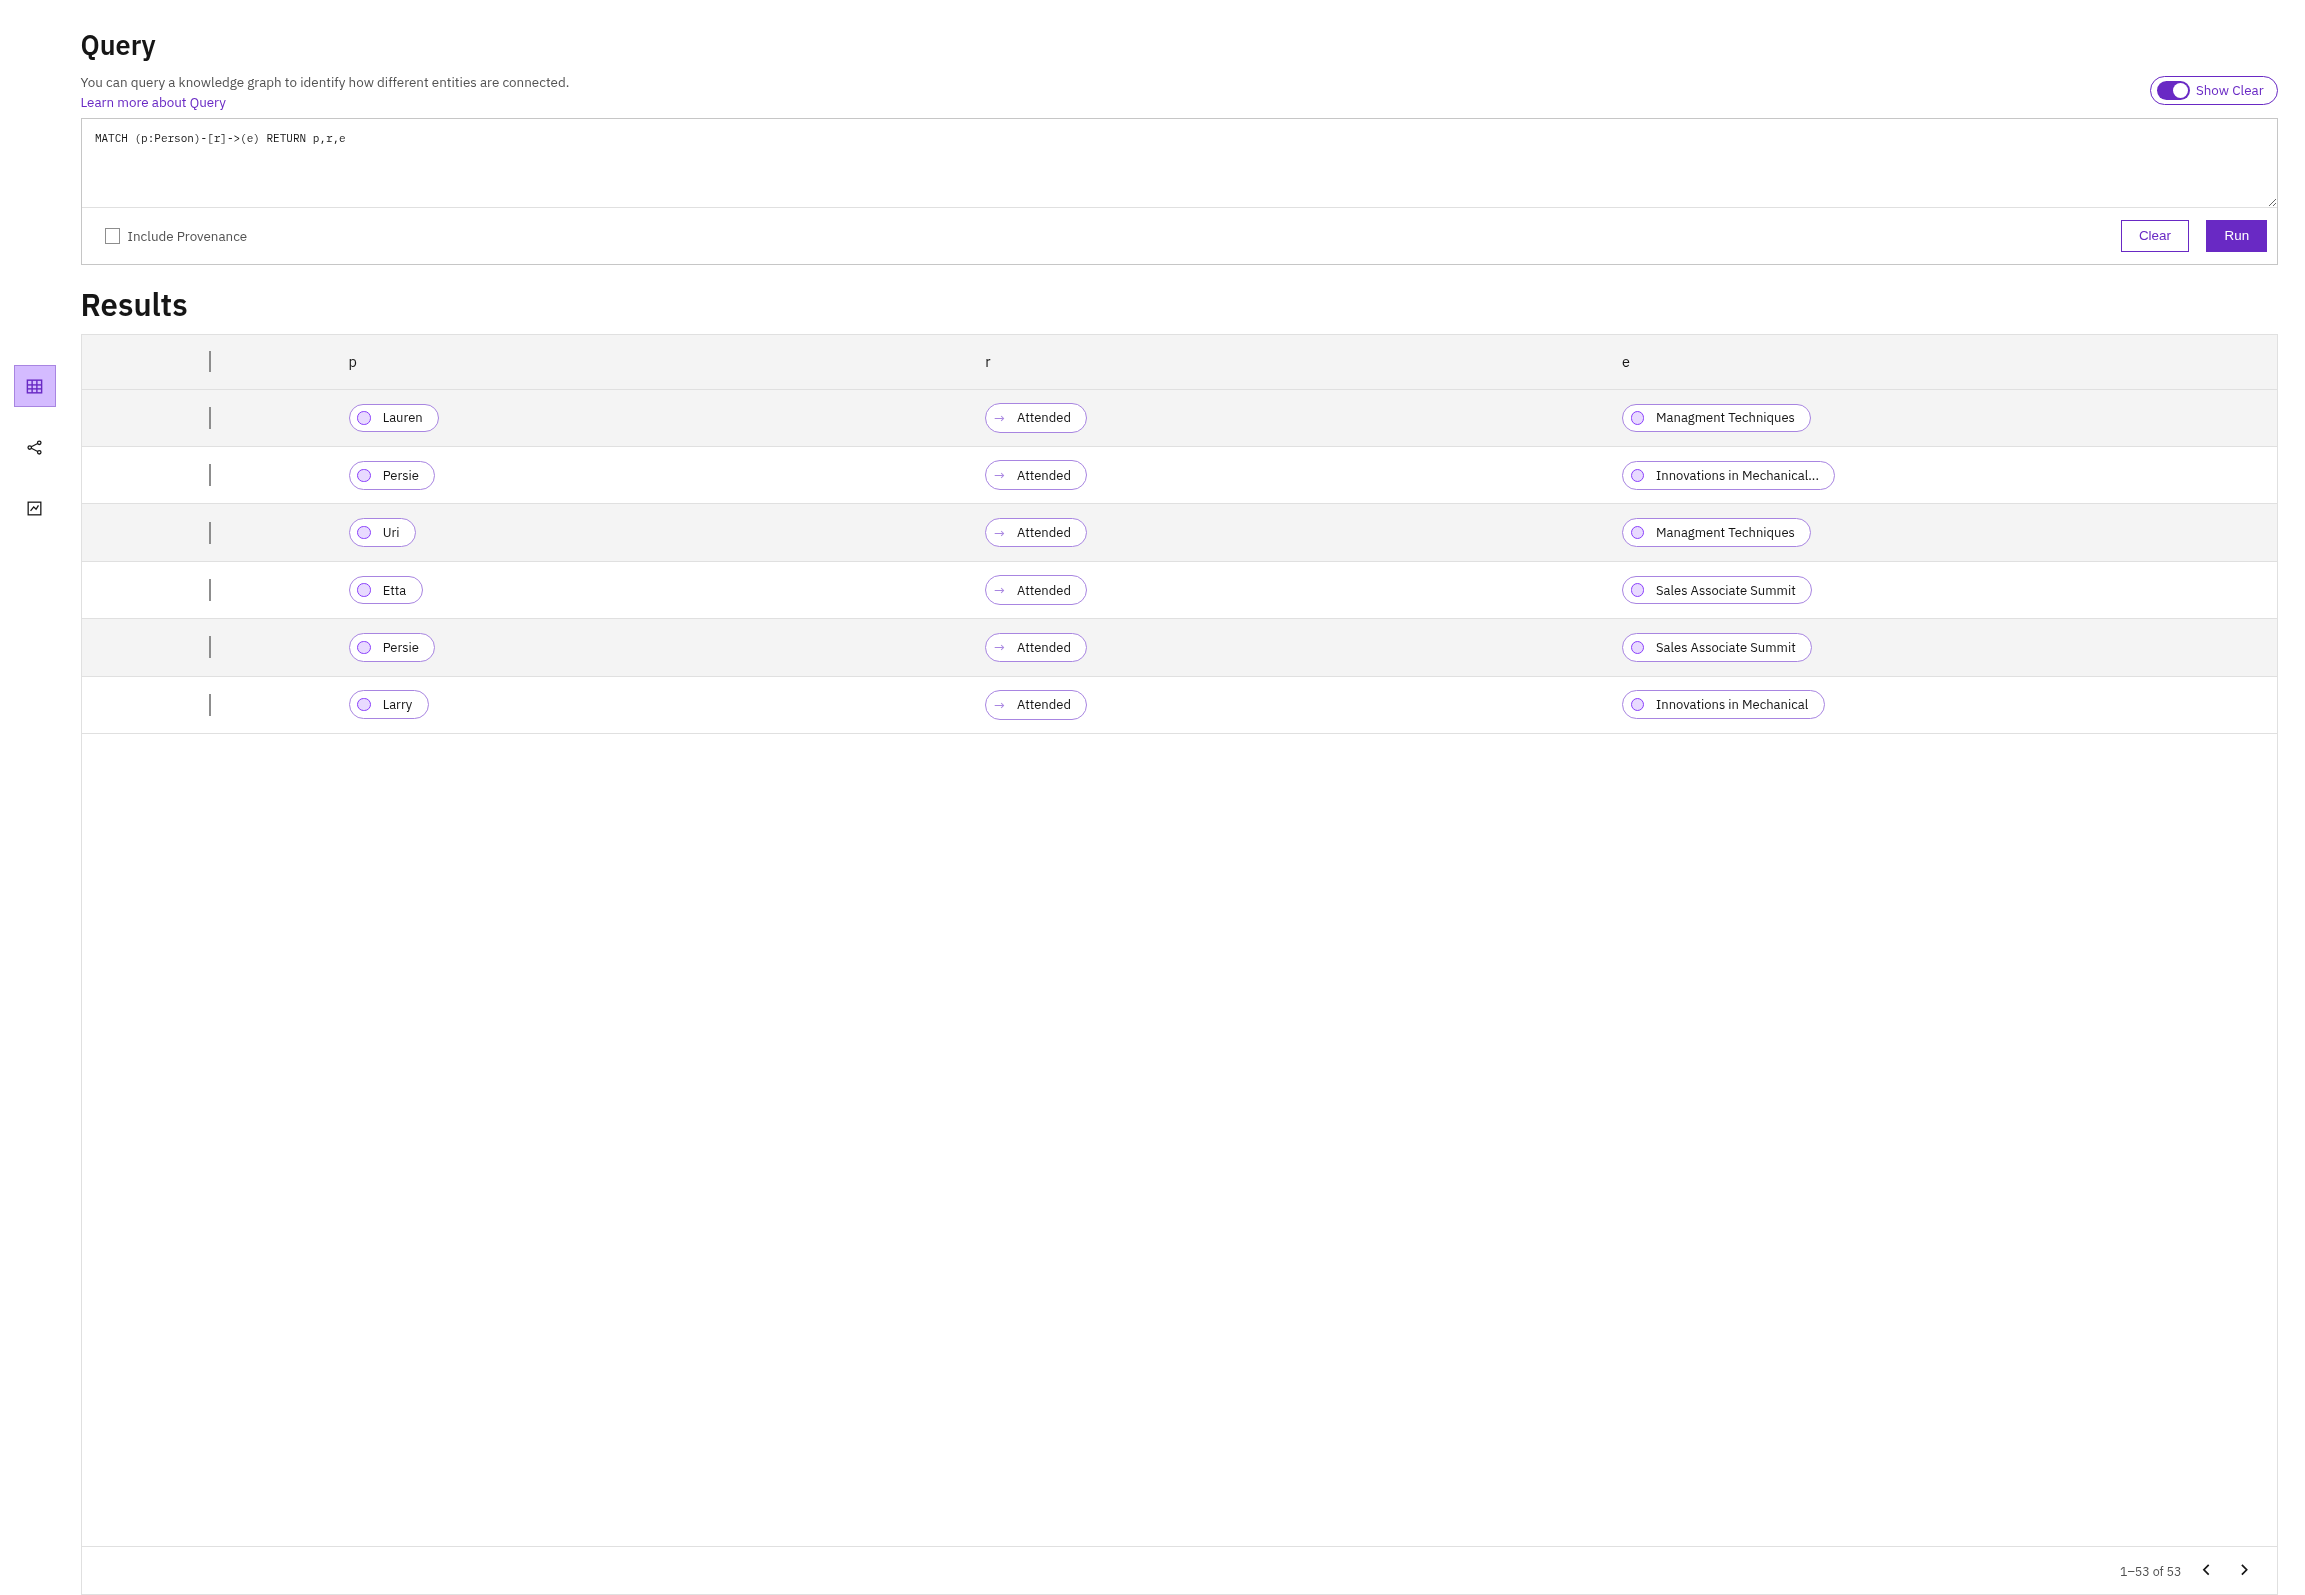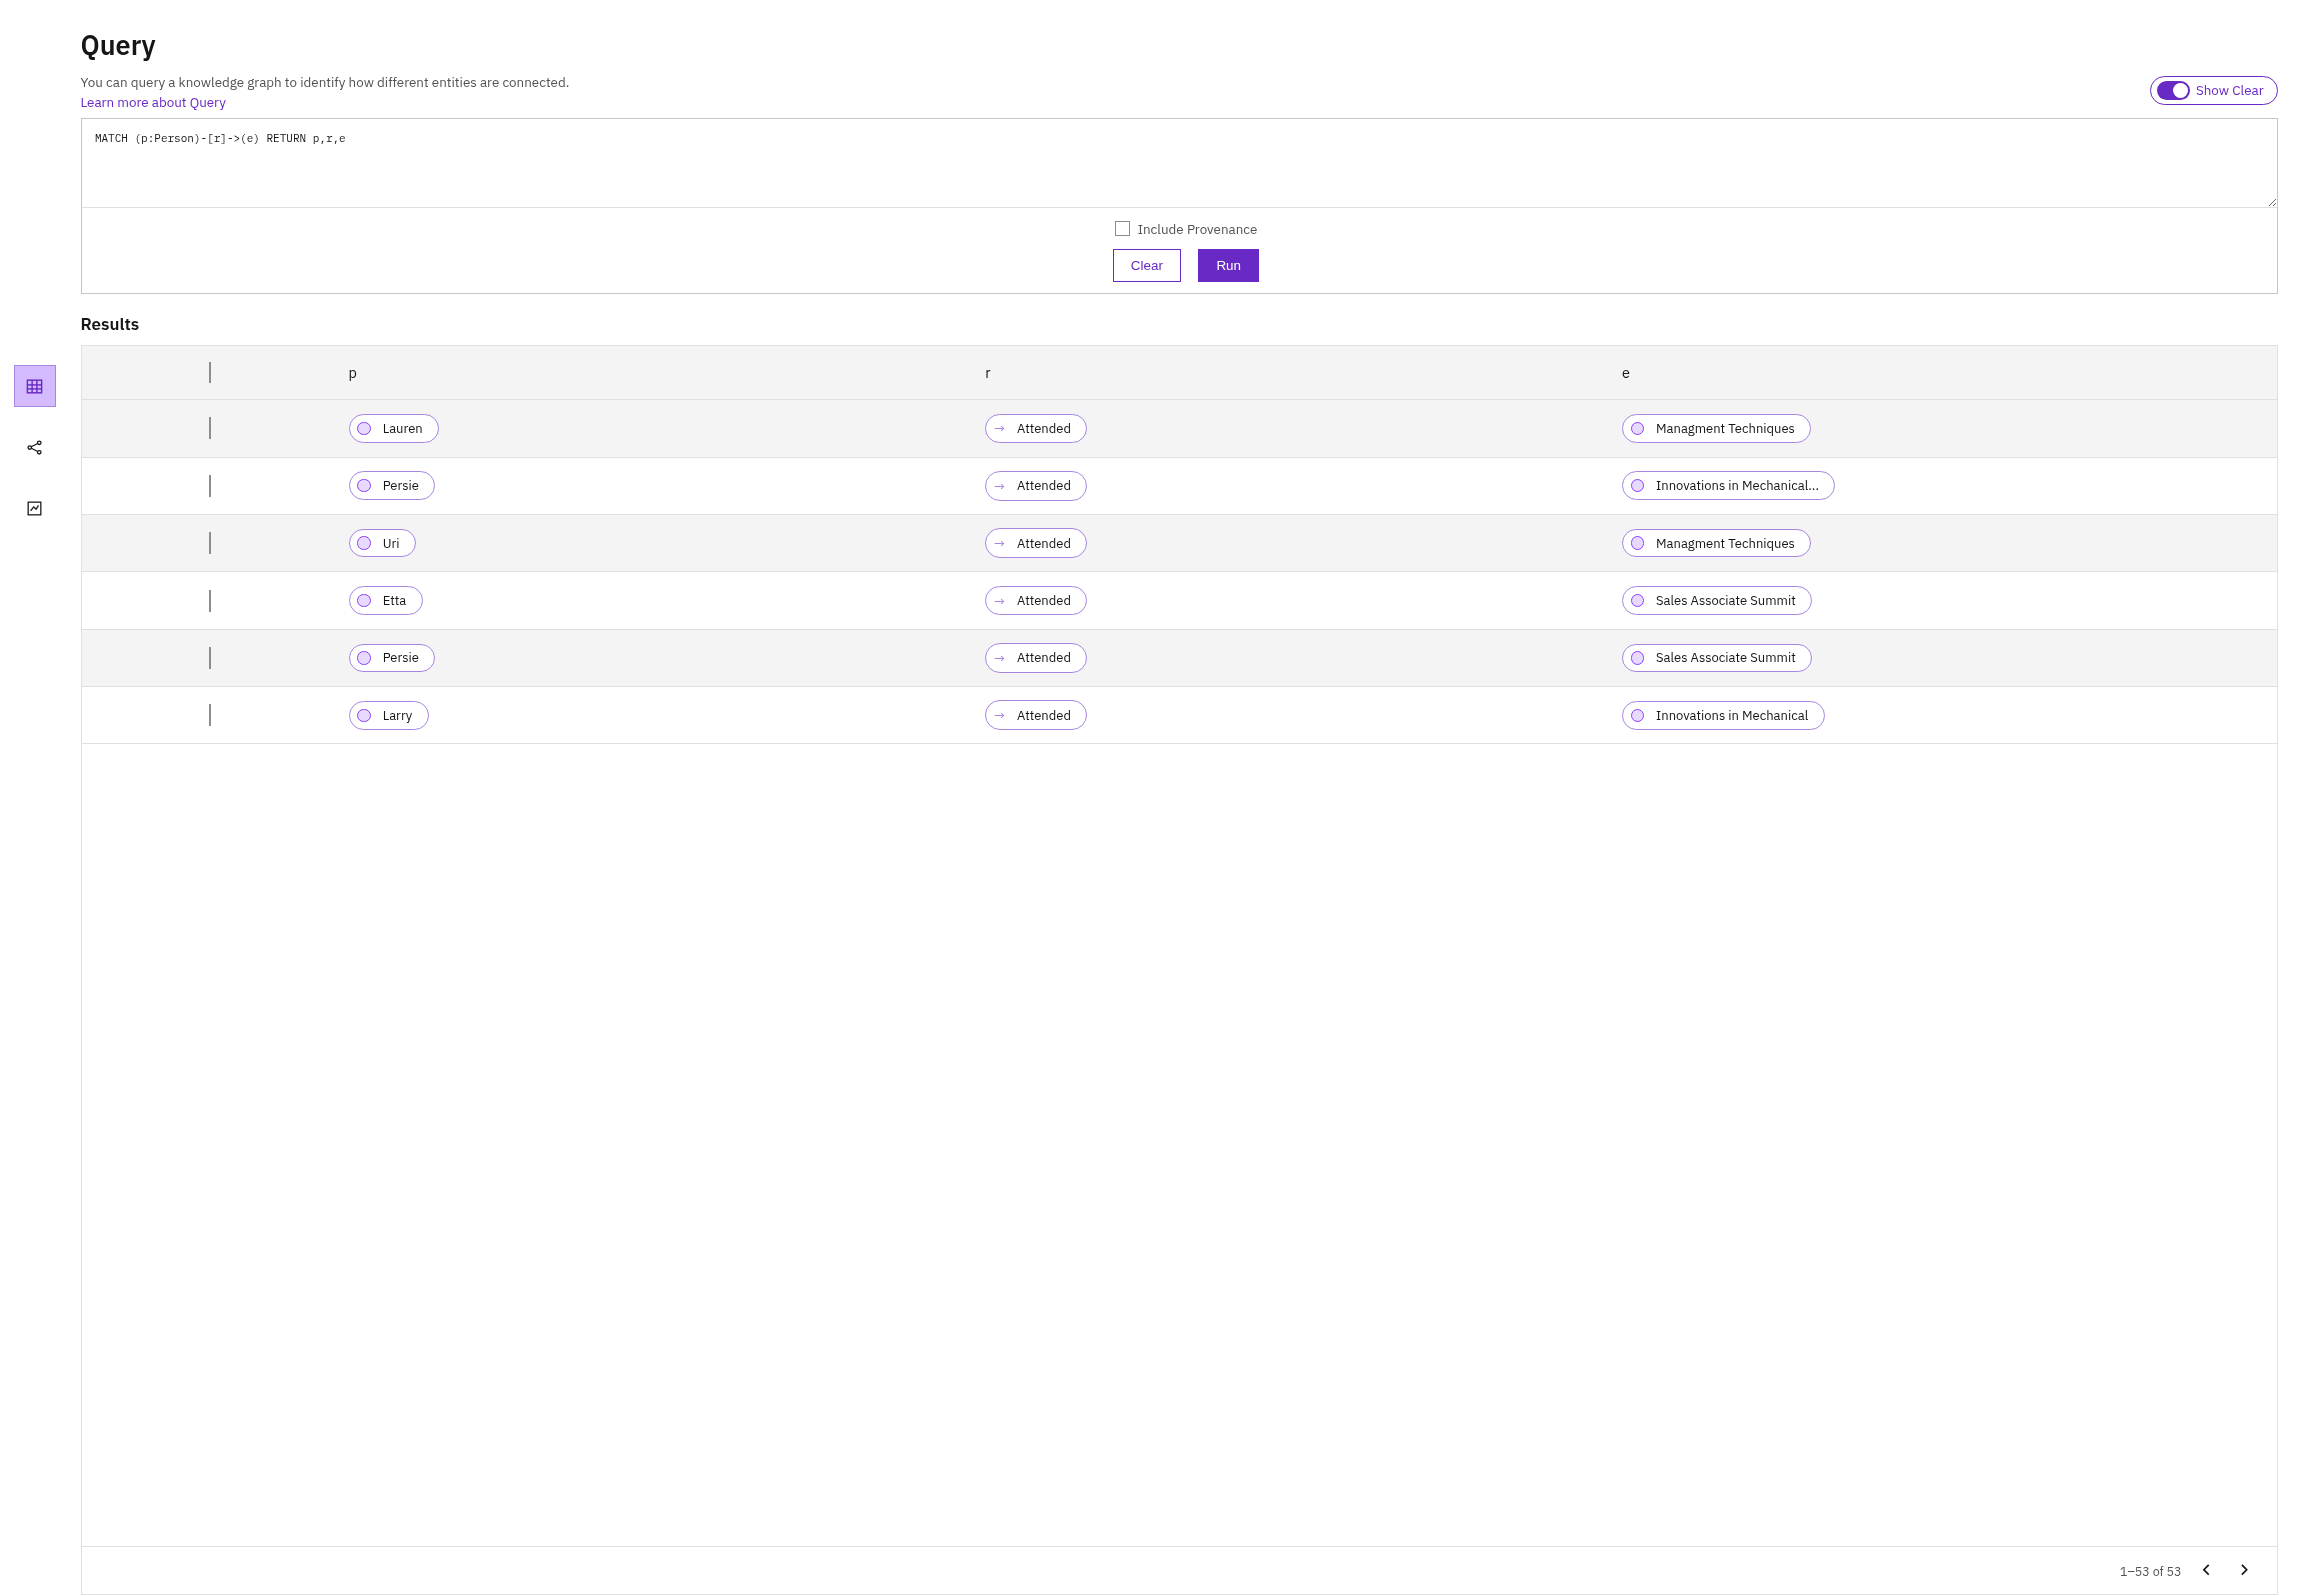--- a/index.html
+++ b/index.html
@@ -89,34 +89,33 @@
     outline:none;
     resize:vertical;
     overflow:auto;
   }
 
   .query-footer {
     display:flex; align-items:center; justify-content:space-between;
     border-top:1px solid var(--border);
     padding:11.5px 9.6px 11.5px 23px;
     gap:11.5px;
-    flex-direction:column;
   }
   .chk-row { display:flex; align-items:center; gap:7.7px; font-size:13.4px; color:var(--text-mid); }
   .chk {
     width:15.4px; height:15.4px; border:1px solid #8d8d8d; background:#fff; cursor:pointer;
   }
   .btn-group { display:flex; gap:17px; }
   .btn {
     font-size:13.4px; padding:7.7px 17.3px; cursor:pointer; border:1px solid transparent;
   }
   .btn-secondary { background:#fff; border-color:var(--purple); color:var(--purple); }
   .btn-primary { background:var(--purple); color:#fff; }
 
-  h2.results-title { font-size:17px; font-weight:600; margin:19px 0 9.6px; }
+  h2.results-title { font-size:31px; font-weight:600; margin:19px 0 9.6px; }
 
   .table-wrap {
     flex:1; min-height:0;
     border:1px solid var(--border);
     display:flex; flex-direction:column;
     overflow:hidden;
   }
   .table-scroll { flex:1; overflow:auto; }
   table { width:100%; border-collapse:collapse; table-layout:fixed; }
   thead th {

